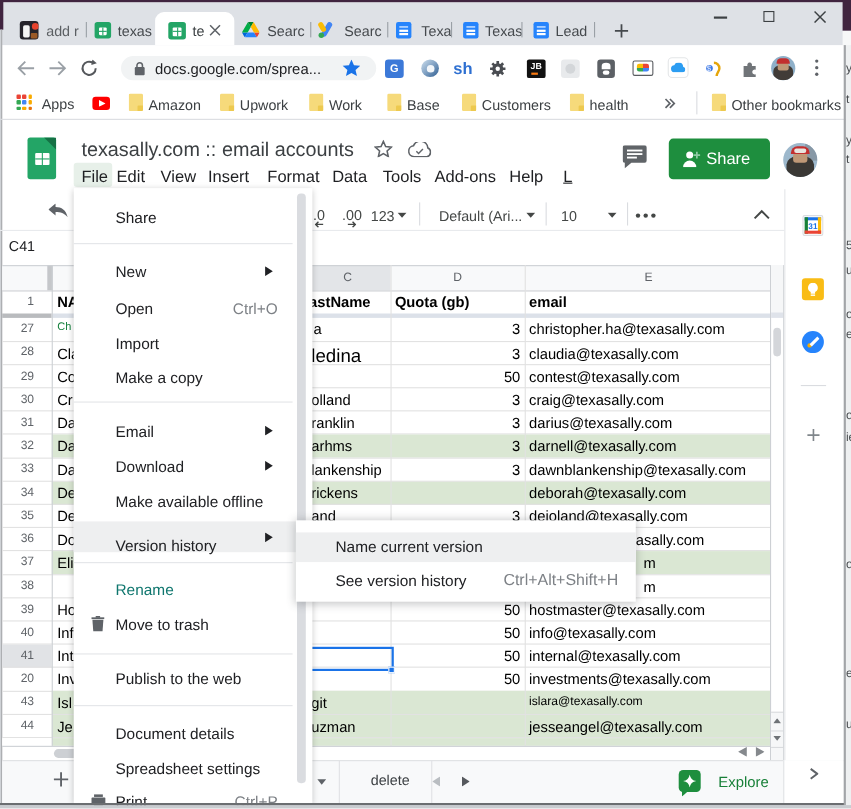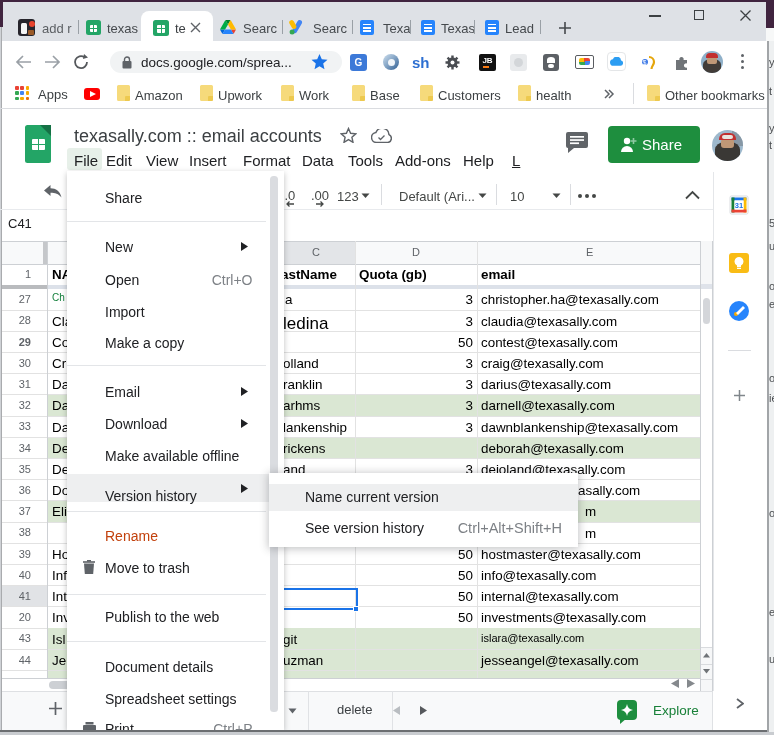--- a/index.html
+++ b/index.html
@@ -304,21 +304,21 @@
 <div style="position:absolute;left:481px;top:293.4px;font-size:13.4px;color:#000000;font-weight:400;white-space:nowrap;line-height:1;">christopher.ha@texasally.com</div>
 <div style="position:absolute;left:2px;top:310.4px;width:45px;height:21.2px;background:none;"></div>
 <div style="position:absolute;left:2px;top:330.79999999999995px;width:698px;height:1px;background:#E2E2E2;"></div>
 <div style="position:absolute;left:0px;top:315.4px;font-size:11px;color:#5F6368;font-weight:400;white-space:nowrap;line-height:1;width:31px;text-align:right;">28</div>
 <div style="position:absolute;left:52px;top:314.59999999999997px;font-size:13.4px;color:#000000;font-weight:400;white-space:nowrap;line-height:1;">Cla</div>
 <div style="position:absolute;left:283px;top:314.59999999999997px;font-size:17px;color:#000000;font-weight:400;white-space:nowrap;line-height:1;">ledina</div>
 <div style="position:absolute;left:355px;top:314.59999999999997px;font-size:13.4px;color:#000000;font-weight:400;white-space:nowrap;line-height:1;width:118px;text-align:right;">3</div>
 <div style="position:absolute;left:481px;top:314.59999999999997px;font-size:13.4px;color:#000000;font-weight:400;white-space:nowrap;line-height:1;">claudia@texasally.com</div>
 <div style="position:absolute;left:2px;top:331.59999999999997px;width:45px;height:21.2px;background:none;"></div>
 <div style="position:absolute;left:2px;top:351.99999999999994px;width:698px;height:1px;background:#E2E2E2;"></div>
-<div style="position:absolute;left:0px;top:336.59999999999997px;font-size:11px;color:#5F6368;font-weight:700;white-space:nowrap;line-height:1;width:31px;text-align:right;">29</div>
+<div style="position:absolute;left:0px;top:336.59999999999997px;font-size:11px;color:#5F6368;font-weight:400;white-space:nowrap;line-height:1;width:31px;text-align:right;">29</div>
 <div style="position:absolute;left:52px;top:335.79999999999995px;font-size:13.4px;color:#000000;font-weight:400;white-space:nowrap;line-height:1;">Co</div>
 <div style="position:absolute;left:355px;top:335.79999999999995px;font-size:13.4px;color:#000000;font-weight:400;white-space:nowrap;line-height:1;width:118px;text-align:right;">50</div>
 <div style="position:absolute;left:481px;top:335.79999999999995px;font-size:13.4px;color:#000000;font-weight:400;white-space:nowrap;line-height:1;">contest@texasally.com</div>
 <div style="position:absolute;left:2px;top:352.79999999999995px;width:45px;height:21.2px;background:none;"></div>
 <div style="position:absolute;left:2px;top:373.19999999999993px;width:698px;height:1px;background:#E2E2E2;"></div>
 <div style="position:absolute;left:0px;top:357.79999999999995px;font-size:11px;color:#5F6368;font-weight:400;white-space:nowrap;line-height:1;width:31px;text-align:right;">30</div>
 <div style="position:absolute;left:52px;top:356.99999999999994px;font-size:13.4px;color:#000000;font-weight:400;white-space:nowrap;line-height:1;">Cr</div>
 <div style="position:absolute;left:283px;top:356.99999999999994px;font-size:13.4px;color:#000000;font-weight:400;white-space:nowrap;line-height:1;">olland</div>
 <div style="position:absolute;left:355px;top:356.99999999999994px;font-size:13.4px;color:#000000;font-weight:400;white-space:nowrap;line-height:1;width:118px;text-align:right;">3</div>
 <div style="position:absolute;left:481px;top:356.99999999999994px;font-size:13.4px;color:#000000;font-weight:400;white-space:nowrap;line-height:1;">craig@texasally.com</div>
@@ -528,21 +528,21 @@
   </svg>
 <div style="position:absolute;left:105px;top:416.5px;font-size:14px;color:#202124;font-weight:400;white-space:nowrap;line-height:1;">Download</div>
 <svg style="position:absolute;left:240px;top:418.5px;width:9px;height:9px;" viewBox="0 0 9 9">
     <path d="M1 0 L8 4.5 L1 9 Z" fill="#202124"></path>
   </svg>
 <div style="position:absolute;left:105px;top:448.5px;font-size:14px;color:#202124;font-weight:400;white-space:nowrap;line-height:1;">Make available offline</div>
 <div style="position:absolute;left:105px;top:489px;font-size:14px;color:#202124;font-weight:400;white-space:nowrap;line-height:1;">Version history</div>
 <svg style="position:absolute;left:240px;top:483.5px;width:9px;height:9px;" viewBox="0 0 9 9">
     <path d="M1 0 L8 4.5 L1 9 Z" fill="#202124"></path>
   </svg>
-<div style="position:absolute;left:105px;top:528.5px;font-size:14px;color:#c2410c;font-weight:400;white-space:nowrap;line-height:1;">Rename</div>
+<div style="position:absolute;left:105px;top:528.5px;font-size:14px;color:#0f766e;font-weight:400;white-space:nowrap;line-height:1;">Rename</div>
 <div style="position:absolute;left:105px;top:560.5px;font-size:14px;color:#202124;font-weight:400;white-space:nowrap;line-height:1;">Move to trash</div>
 <div style="position:absolute;left:105px;top:609.5px;font-size:14px;color:#202124;font-weight:400;white-space:nowrap;line-height:1;">Publish to the web</div>
 <div style="position:absolute;left:105px;top:659.5px;font-size:14px;color:#202124;font-weight:400;white-space:nowrap;line-height:1;">Document details</div>
 <div style="position:absolute;left:105px;top:691.5px;font-size:14px;color:#202124;font-weight:400;white-space:nowrap;line-height:1;">Spreadsheet settings</div>
 <div style="position:absolute;left:105px;top:722.0px;font-size:14px;color:#202124;font-weight:400;white-space:nowrap;line-height:1;">Print</div>
 <div style="position:absolute;right:521.5px;top:722.0px;font-size:14px;color:#7d8186;white-space:nowrap;line-height:1;">Ctrl+P</div>
 <div style="position:absolute;left:66.5px;top:221px;width:199.5px;height:1px;background:#E3E5E8;"></div>
 <div style="position:absolute;left:66.5px;top:365px;width:199.5px;height:1px;background:#E3E5E8;"></div>
 <div style="position:absolute;left:66.5px;top:511px;width:199.5px;height:1px;background:#E3E5E8;"></div>
 <div style="position:absolute;left:66.5px;top:594px;width:199.5px;height:1px;background:#E3E5E8;"></div>

